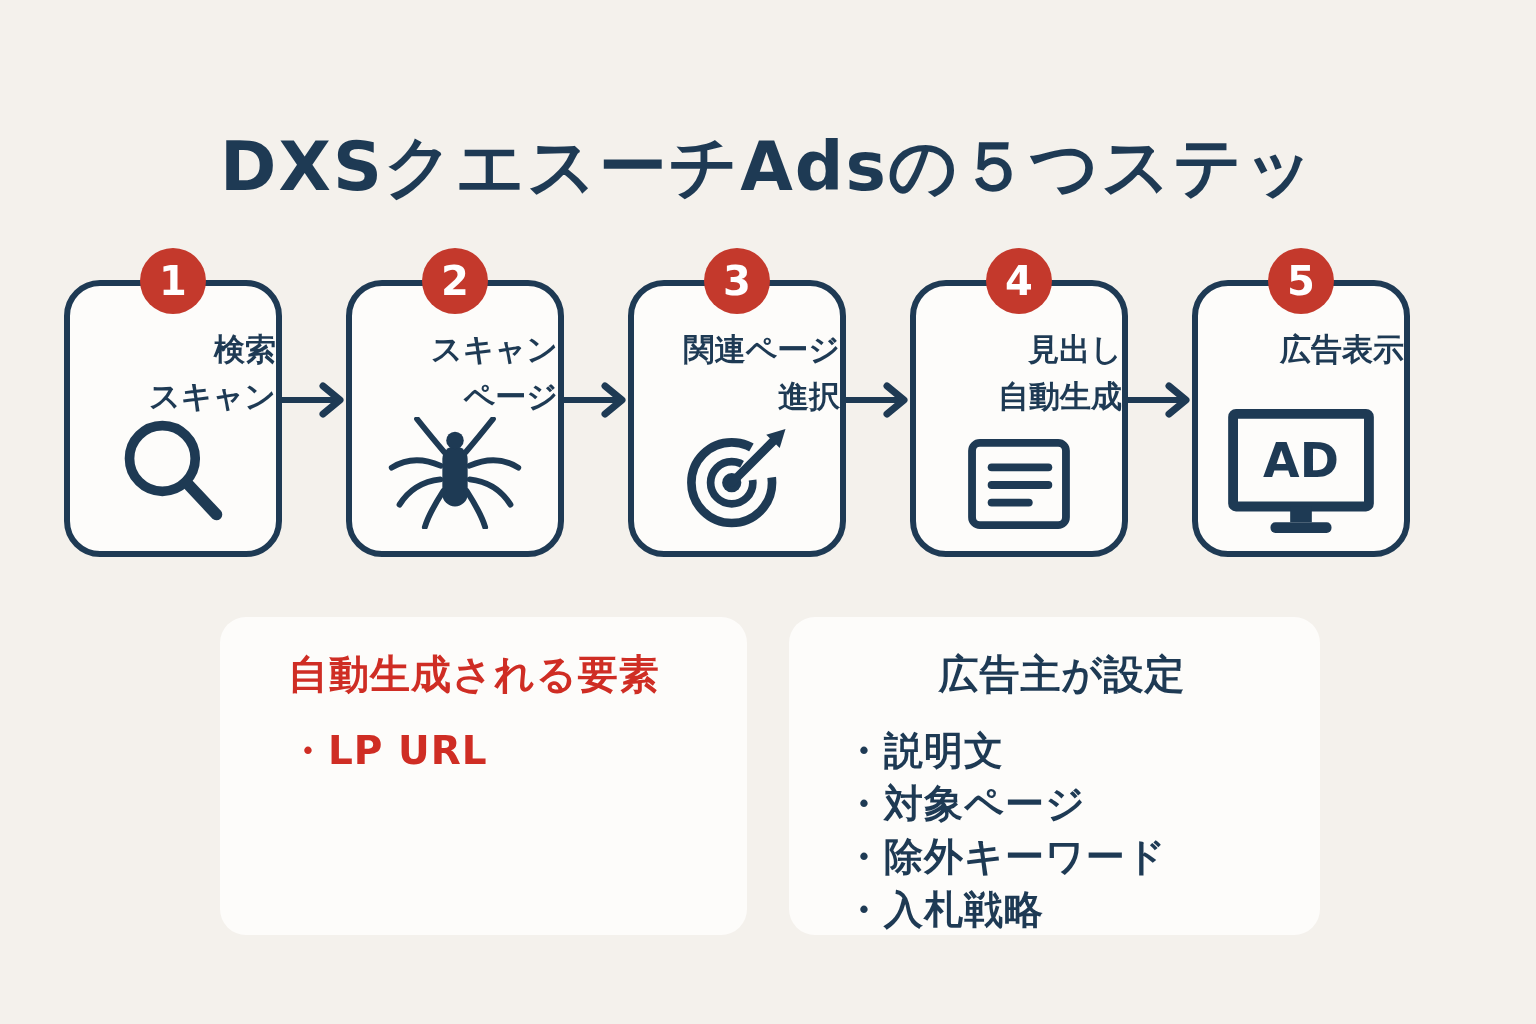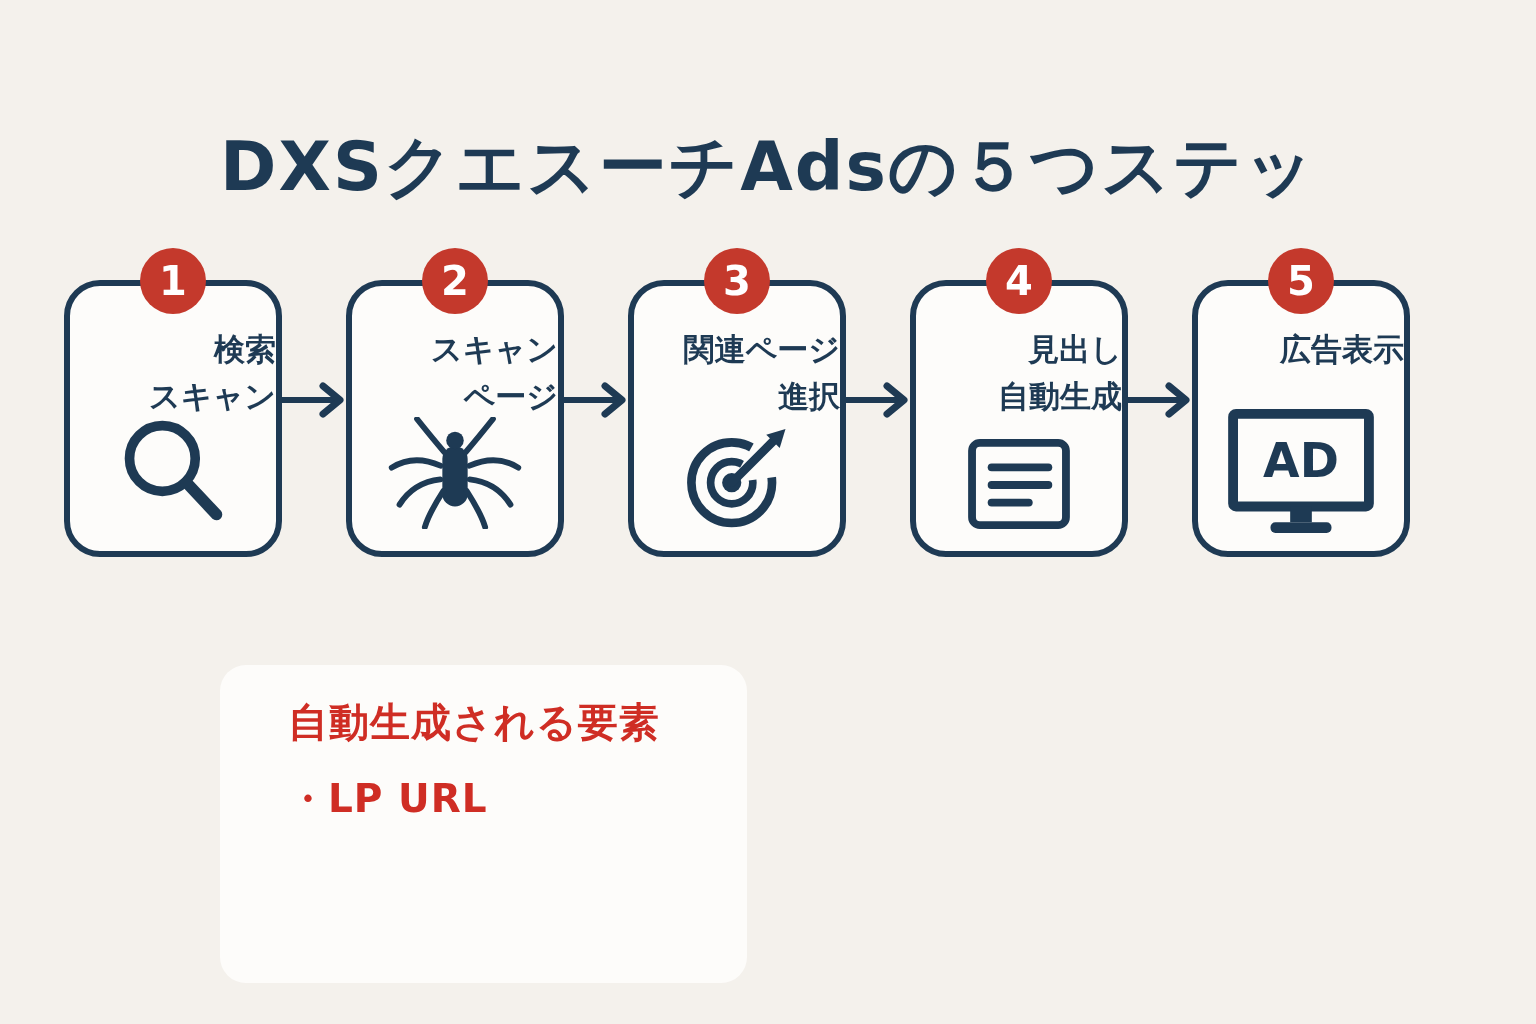--- a/index.html
+++ b/index.html
@@ -99,21 +99,21 @@
     left: -3px;
     color: var(--navy);
   }
   .card {
     position: absolute;
     top: 617px;
     height: 318px;
     background: var(--card-bg);
     border-radius: 26px;
   }
-  .card-generated { left: 220px; width: 527px; padding: 30px 0 0 68px; margin-top: 48px; }
+  .card-generated { left: 220px; width: 527px; padding: 30px 0 0 68px; }
   .card-advertiser { left: 789px; width: 531px; padding: 30px 40px 0 55px; }
   .card-heading {
     font-size: 40px;
     font-weight: 800;
     letter-spacing: 1px;
   }
   .card-generated .card-heading { color: var(--text-red); }
   .card-advertiser .card-heading { color: var(--navy); text-align: center; }
   .card-items { list-style: none; margin-top: 22px; }
   .card-items li {
@@ -260,14 +260,23 @@
 
   </div>
 
   <div class="card card-generated">
     <div class="card-heading">自動生成される要素</div>
     <ul class="card-items">
       <li>・LP URL</li>
     </ul>
   </div>
 
+  <div class="card card-advertiser">
+    <div class="card-heading">広告主が設定</div>
+    <ul class="card-items">
+      <li>・説明文</li>
+      <li>・対象ページ</li>
+      <li>・除外キーワード</li>
+      <li>・入札戦略</li>
+    </ul>
+  </div>
 
 </div>
 
 </body></html>

